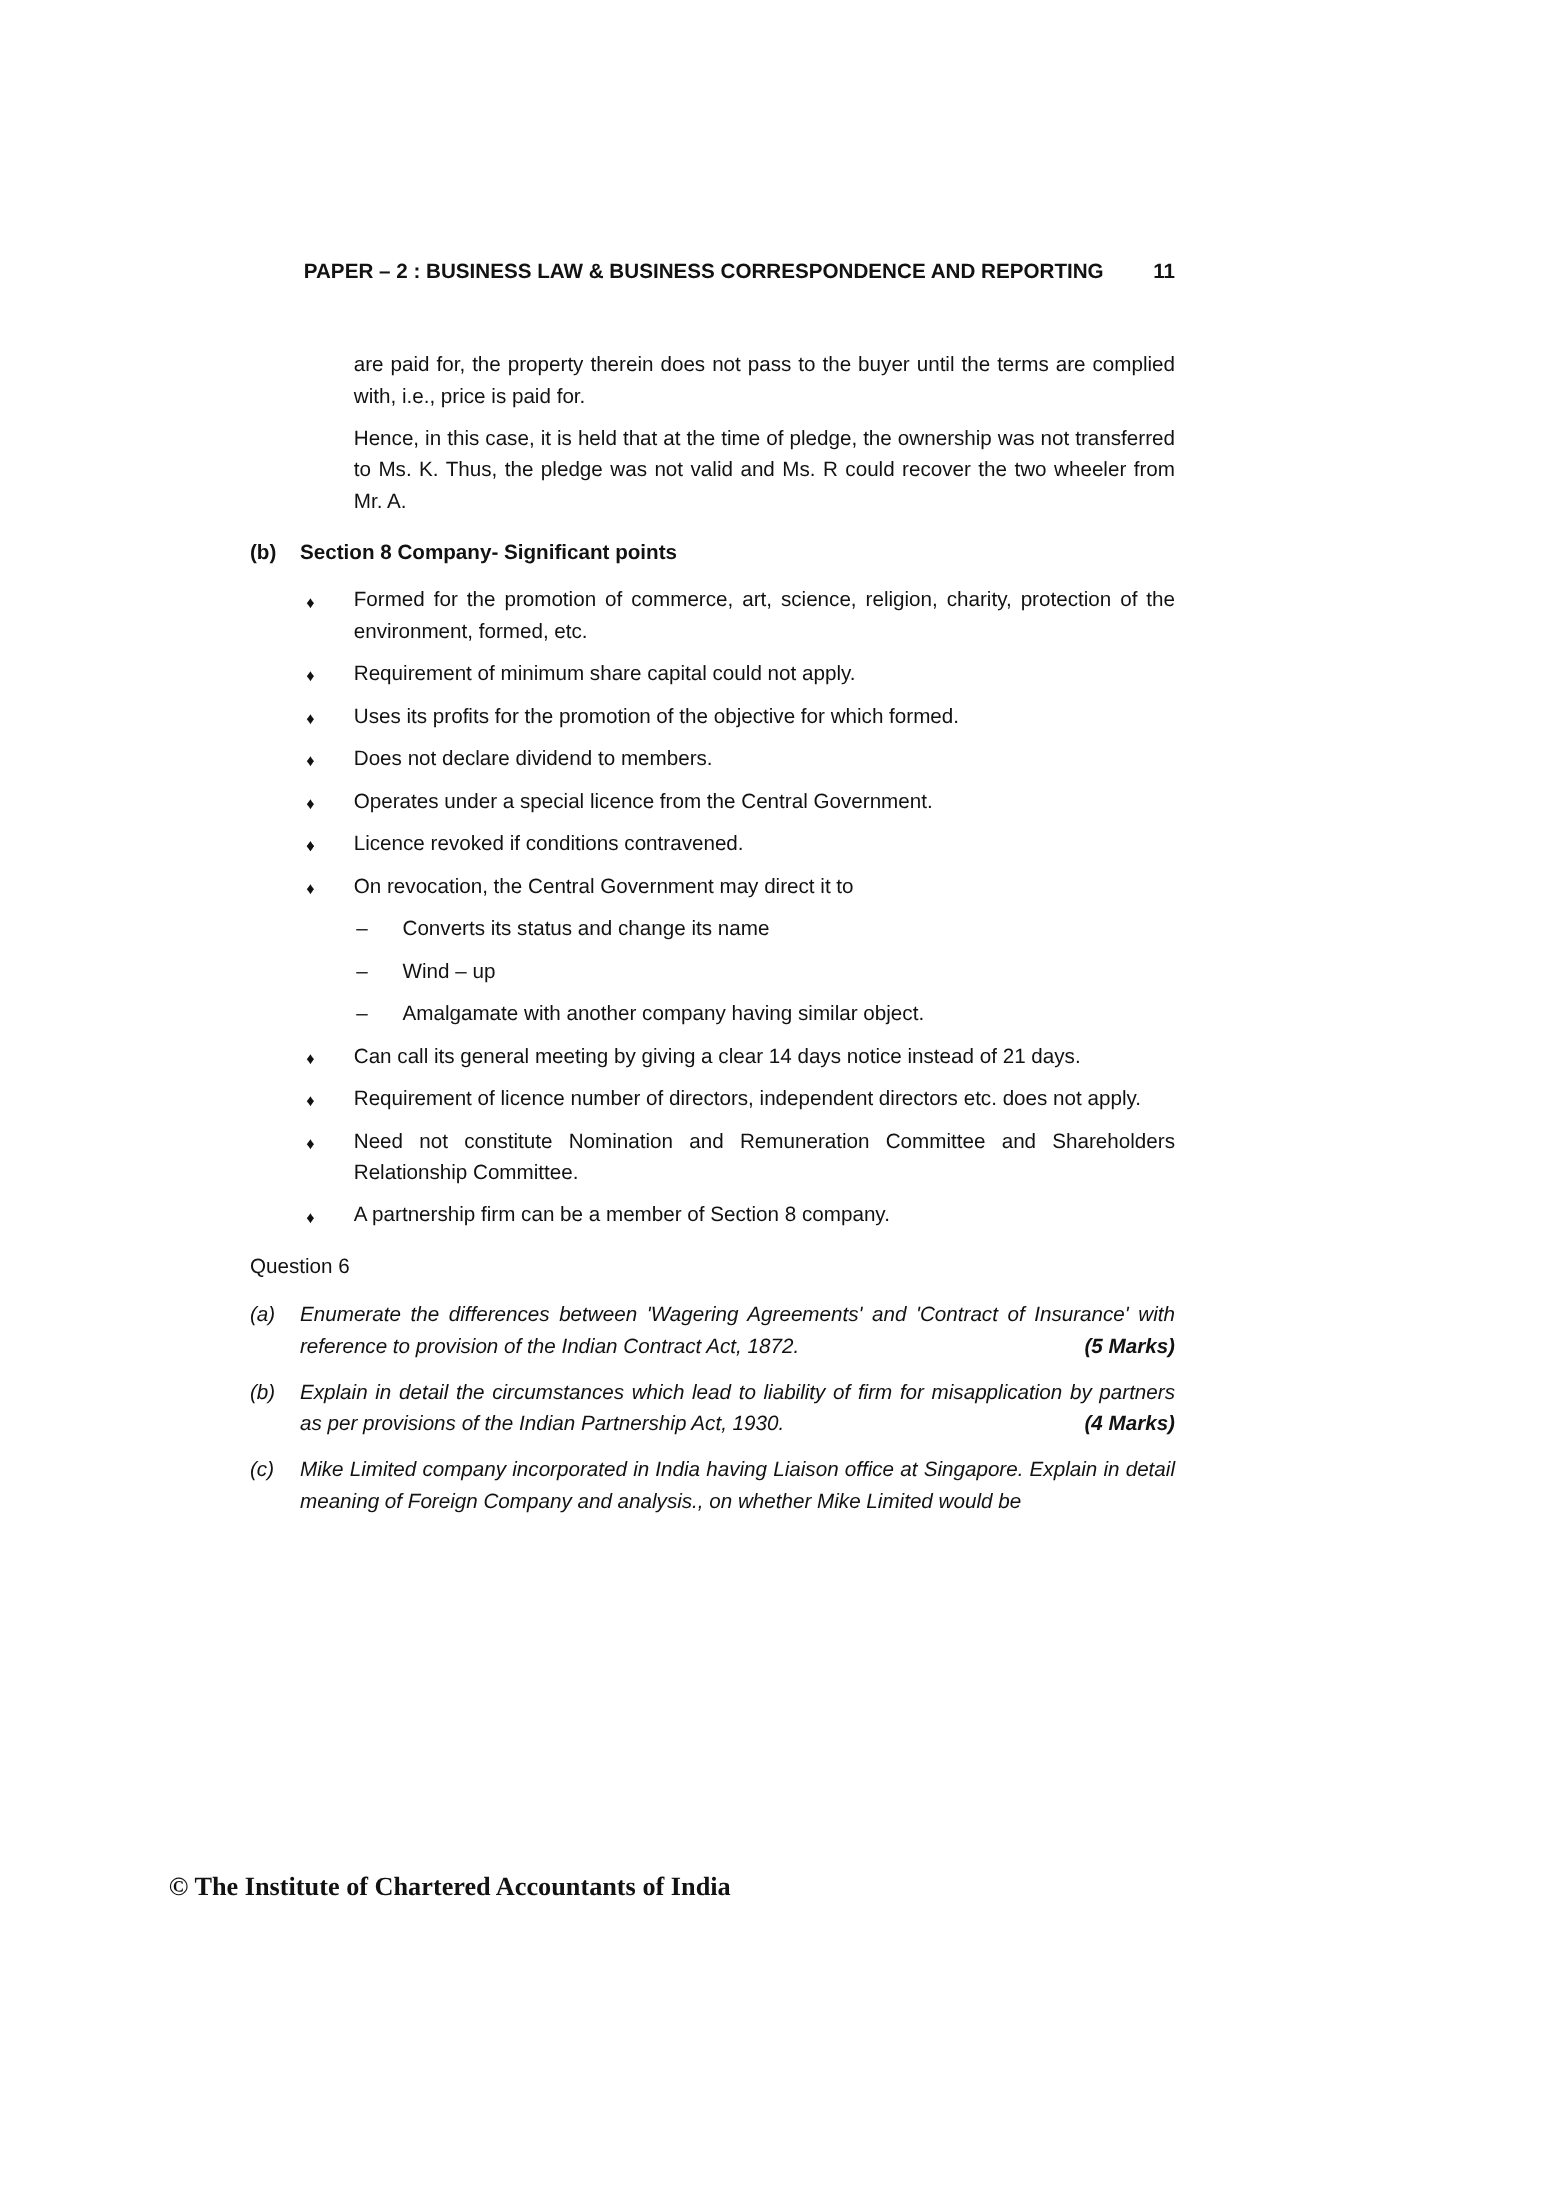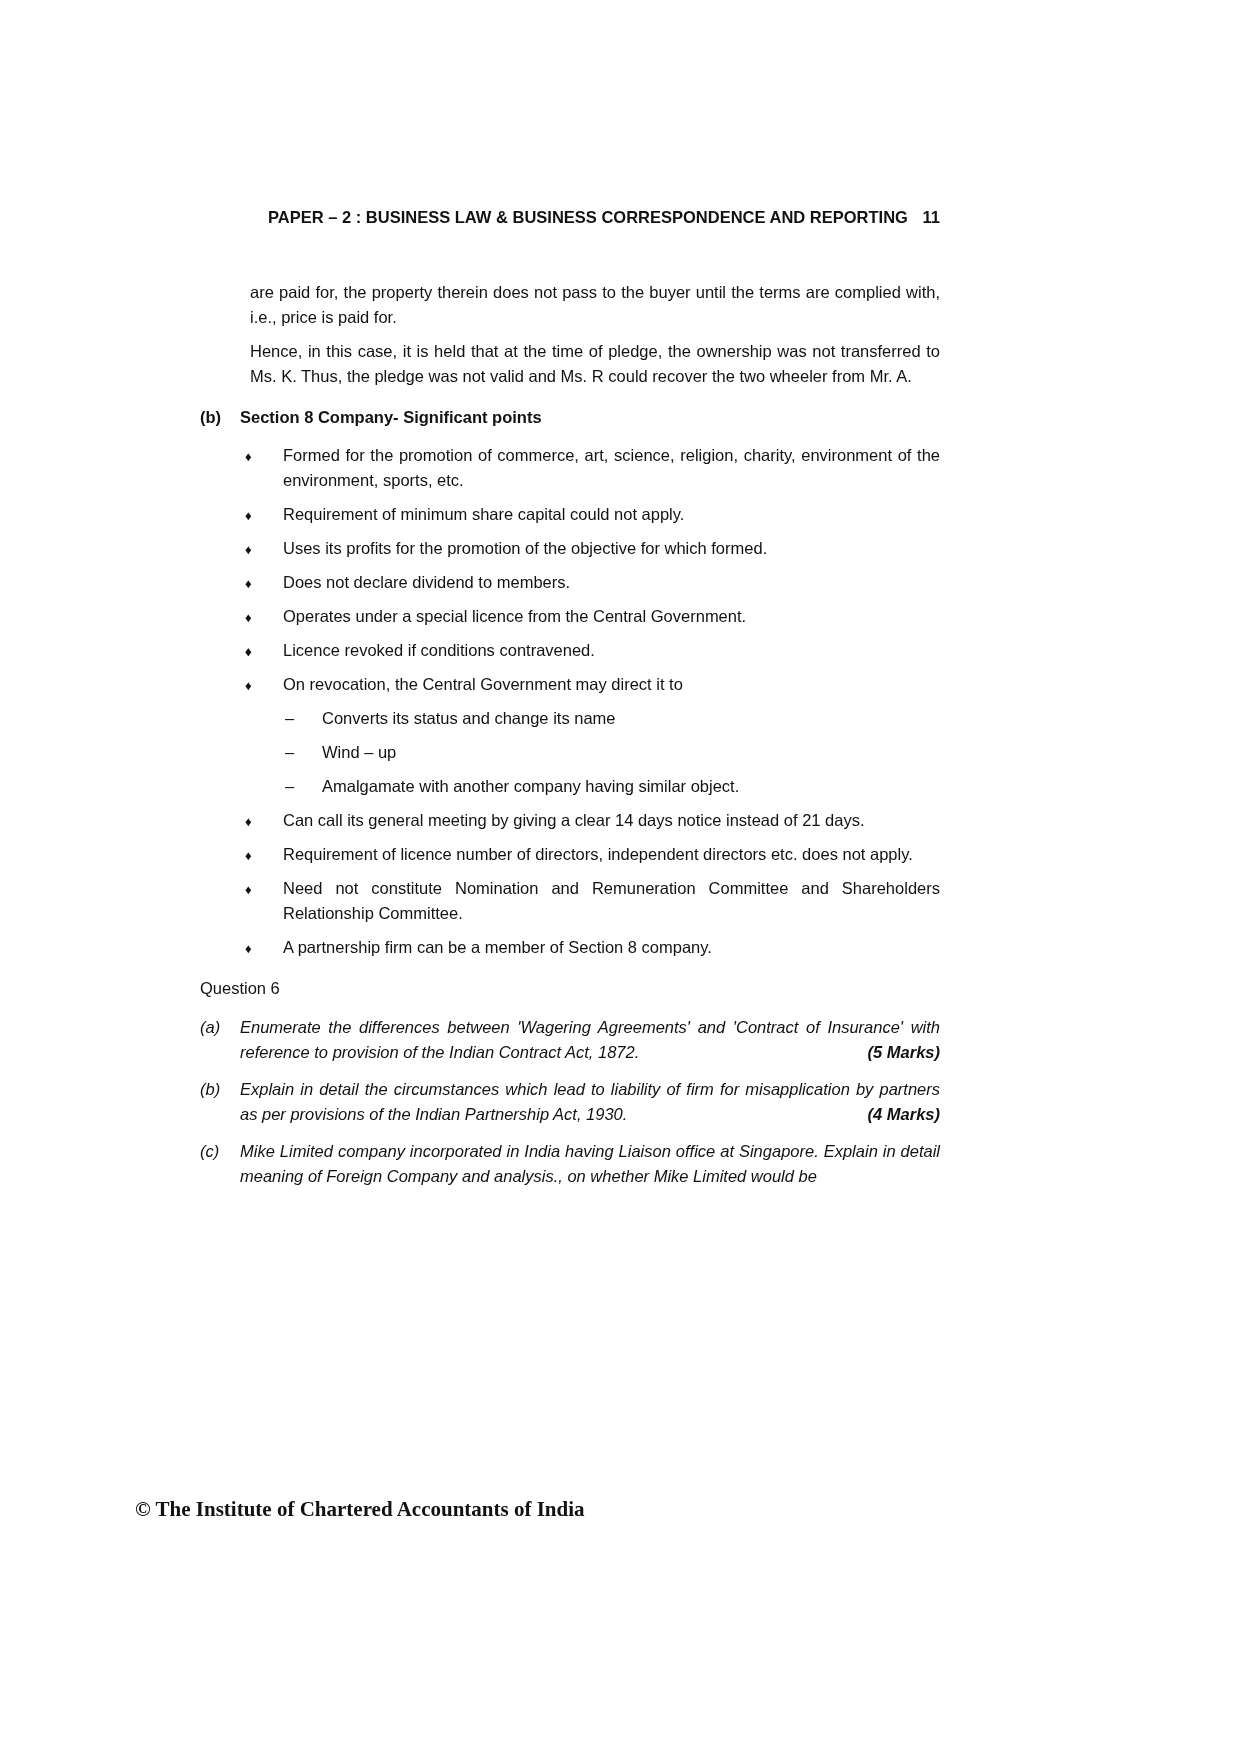--- a/index.html
+++ b/index.html
@@ -19,25 +19,25 @@
     left: 200px;
     top: 205px;
     width: 740px;
   }
   .page-header {
     display: flex;
     align-items: baseline;
     font-weight: bold;
     margin-bottom: 50px;
   }
-  .header-title { flex: 1; margin-left: 68px; }
+  .header-title { flex: 1; margin-left: 43px; }
   .header-page-number { margin-left: 8px; }
 
   .para {
-    margin: 0 0 9px 50px;
+    margin: 0 0 9px 83px;
     text-align: justify;
   }
   .section-row {
     position: relative;
     padding-left: 40px;
     font-weight: bold;
     margin: 16px 0 13px 0;
   }
   .label {
     position: absolute;
@@ -105,21 +105,21 @@
     <p class="para">are paid for, the property therein does not pass to the buyer until the terms are complied with, i.e., price is paid for.</p>
     <p class="para">Hence, in this case, it is held that at the time of pledge, the ownership was not transferred to Ms. K. Thus, the pledge was not valid and Ms. R could recover the two wheeler from Mr. A.</p>
 
     <div class="section-row">
       <span class="label">(b)</span>
       <span>Section 8 Company- Significant points</span>
     </div>
 
     <div class="bullet">
       <span class="bullet-marker">♦</span>
-      <span>Formed for the promotion of commerce, art, science, religion, charity, environment of the environment, sports, etc.</span>
+      <span>Formed for the promotion of commerce, art, science, religion, charity, protection of the environment, formed, etc.</span>
     </div>
     <div class="bullet">
       <span class="bullet-marker">♦</span>
       <span>Requirement of minimum share capital could not apply.</span>
     </div>
     <div class="bullet">
       <span class="bullet-marker">♦</span>
       <span>Uses its profits for the promotion of the objective for which formed.</span>
     </div>
     <div class="bullet">

